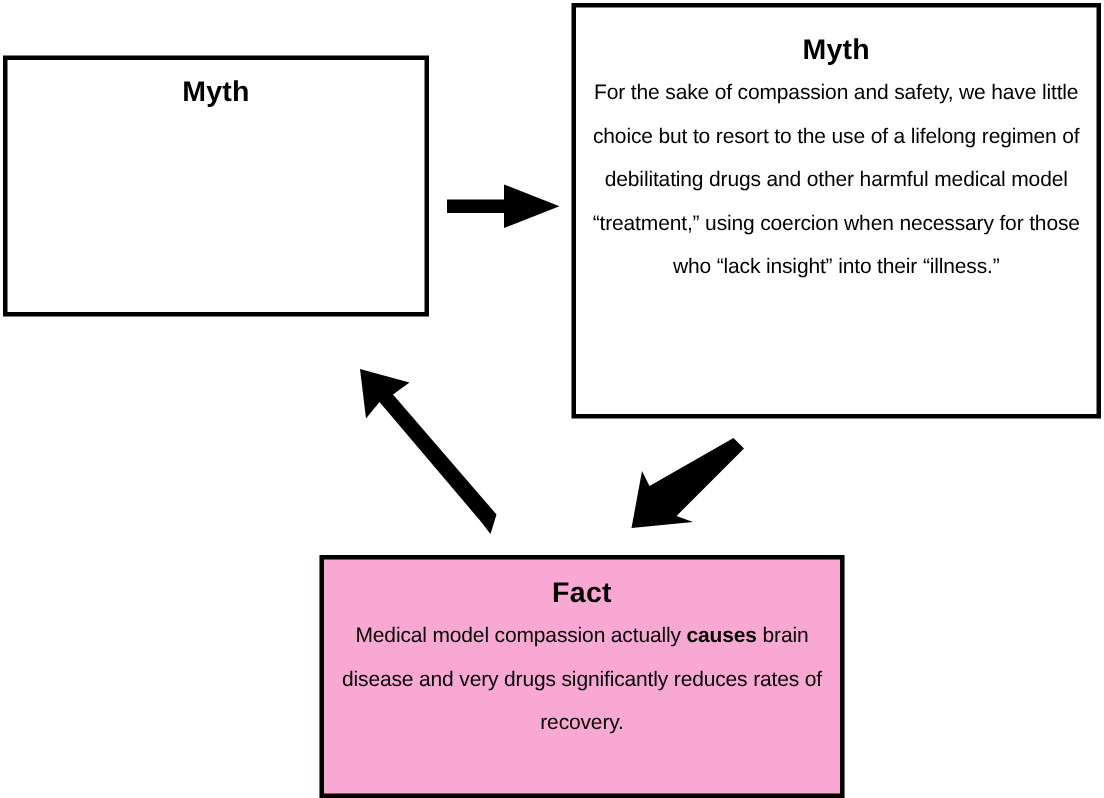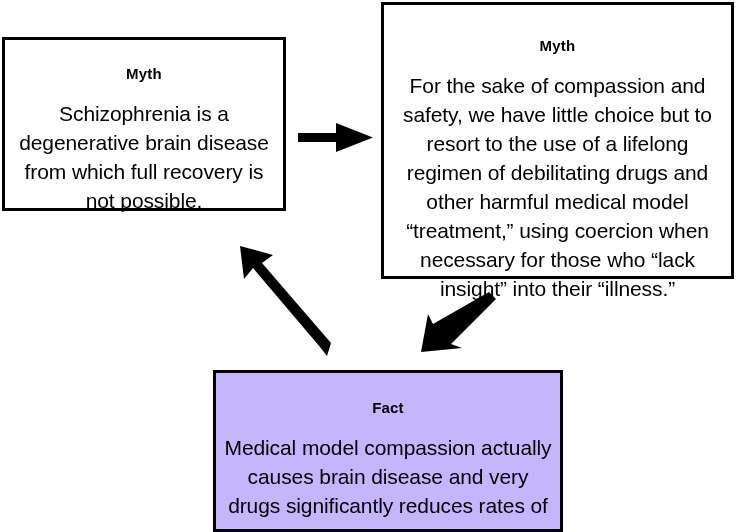--- a/index.html
+++ b/index.html
@@ -25,42 +25,42 @@
 
   .node {
     position: absolute;
     box-sizing: border-box;
     border: 3px solid #000000;
     background: #ffffff;
     text-align: center;
   }
 
   .node.shaded {
-    background: #c4b5fd;
+    background: #f9a8d4;
   }
 
   .node-title {
-    font-size: 15px;
+    font-size: 19px;
     font-weight: bold;
     line-height: 26px;
-    margin: 12px;
+    margin: 0;
     padding: 0;
     letter-spacing: 0.2px;
   }
 
   .node-body {
-    font-size: 21px;
+    font-size: 14px;
     line-height: 29px;
     margin: 0;
     padding: 0;
     letter-spacing: -0.1px;
   }
 
   .node-body b {
-    font-weight: normal;
+    font-weight: bold;
   }
 
   
   #node-myth-left {
     left: 2px;
     top: 37px;
     width: 284px;
     height: 174px;
     padding: 9px 6px 0 6px;
   }
@@ -90,21 +90,20 @@
     pointer-events: none;
   }
 </style>
 </head>
 <body>
 
 <div class="stage">
 
   <div class="node" id="node-myth-left">
     <div class="node-title">Myth</div>
-    <div class="node-body">Schizophrenia is a degenerative brain disease from which full recovery is not possible.</div>
   </div>
 
   <div class="node" id="node-myth-right">
     <div class="node-title">Myth</div>
     <div class="node-body">For the sake of compassion and safety, we have little choice but to resort to the use of a lifelong regimen of debilitating drugs and other harmful medical model “treatment,” using coercion when necessary for those who “lack insight” into their “illness.”</div>
   </div>
 
   <div class="node shaded" id="node-fact">
     <div class="node-title">Fact</div>
     <div class="node-body"><span>Medical model compassion actually </span><b>causes</b><span> brain disease and very drugs significantly reduces rates of recovery.</span></div>

